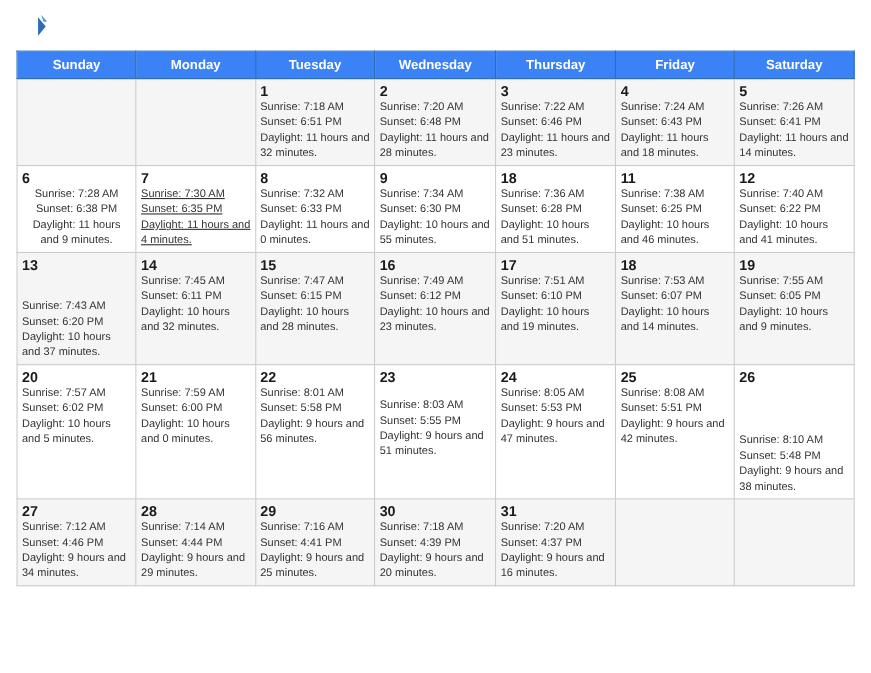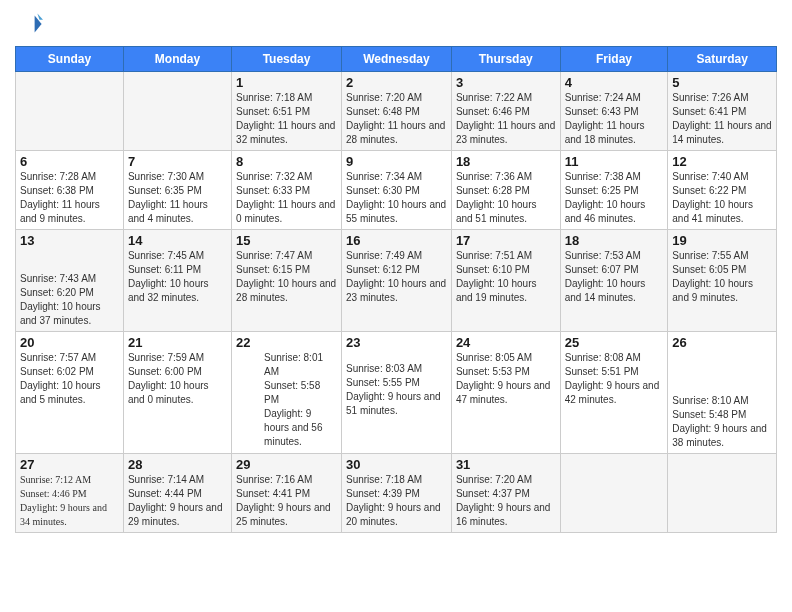--- a/index.html
+++ b/index.html
@@ -157,27 +157,27 @@
           <td>
             <span class="day-number">5</span>
             <div class="day-info" style="white-space: pre-line;">Sunrise: 7:26 AM
 Sunset: 6:41 PM
 Daylight: 11 hours and 14 minutes.</div>
           </td>
         </tr>
         <tr>
           <td>
             <span class="day-number">6</span>
-            <div class="day-info" style="white-space: pre-line;">Sunrise: 7:28 AM
+            <div class="day-info" style="white-space: pre-line; text-align: center;">Sunrise: 7:28 AM
 Sunset: 6:38 PM
 Daylight: 11 hours and 9 minutes.</div>
           </td>
           <td>
             <span class="day-number">7</span>
-            <div class="day-info" style="white-space: pre-line;">Sunrise: 7:30 AM
+            <div class="day-info" style="white-space: pre-line; text-decoration: underline;">Sunrise: 7:30 AM
 Sunset: 6:35 PM
 Daylight: 11 hours and 4 minutes.</div>
           </td>
           <td>
             <span class="day-number">8</span>
             <div class="day-info" style="white-space: pre-line;">Sunrise: 7:32 AM
 Sunset: 6:33 PM
 Daylight: 11 hours and 0 minutes.</div>
           </td>
           <td>
@@ -257,21 +257,21 @@
 Daylight: 10 hours and 5 minutes.</div>
           </td>
           <td>
             <span class="day-number">21</span>
             <div class="day-info" style="white-space: pre-line;">Sunrise: 7:59 AM
 Sunset: 6:00 PM
 Daylight: 10 hours and 0 minutes.</div>
           </td>
           <td>
             <span class="day-number">22</span>
-            <div class="day-info" style="white-space: pre-line; margin-left: 28px;">Sunrise: 8:01 AM
+            <div class="day-info" style="white-space: pre-line;">Sunrise: 8:01 AM
 Sunset: 5:58 PM
 Daylight: 9 hours and 56 minutes.</div>
           </td>
           <td>
             <span class="day-number">23</span>
             <div class="day-info" style="white-space: pre-line; margin-top: 12px;">Sunrise: 8:03 AM
 Sunset: 5:55 PM
 Daylight: 9 hours and 51 minutes.</div>
           </td>
           <td>
@@ -289,21 +289,21 @@
           <td>
             <span class="day-number">26</span>
             <div class="day-info" style="white-space: pre-line; margin-top: 44px;">Sunrise: 8:10 AM
 Sunset: 5:48 PM
 Daylight: 9 hours and 38 minutes.</div>
           </td>
         </tr>
         <tr>
           <td>
             <span class="day-number">27</span>
-            <div class="day-info" style="white-space: pre-line; font-family: Liberation Serif, serif;">Sunrise: 7:12 AM
+            <div class="day-info" style="white-space: pre-line;">Sunrise: 7:12 AM
 Sunset: 4:46 PM
 Daylight: 9 hours and 34 minutes.</div>
           </td>
           <td>
             <span class="day-number">28</span>
             <div class="day-info" style="white-space: pre-line;">Sunrise: 7:14 AM
 Sunset: 4:44 PM
 Daylight: 9 hours and 29 minutes.</div>
           </td>
           <td>

